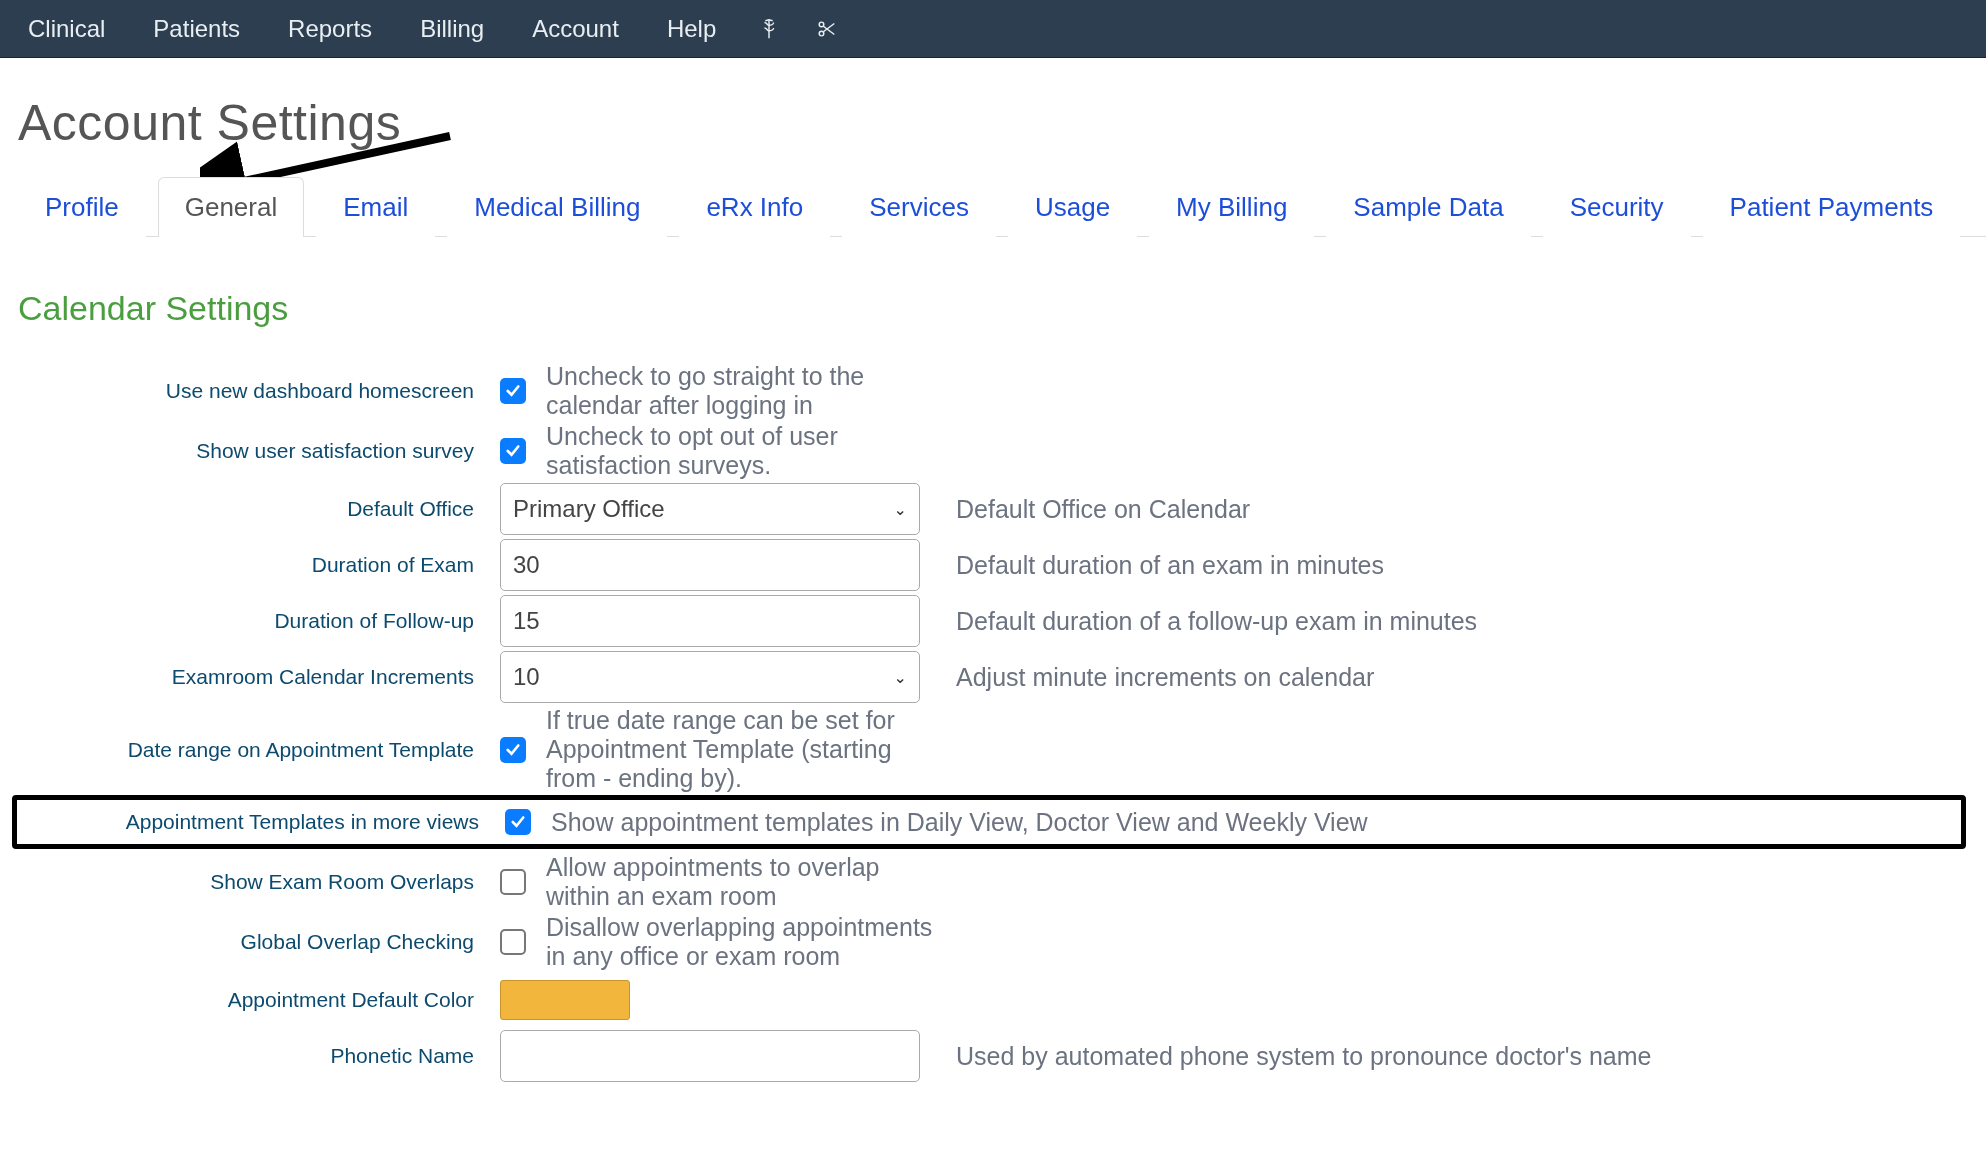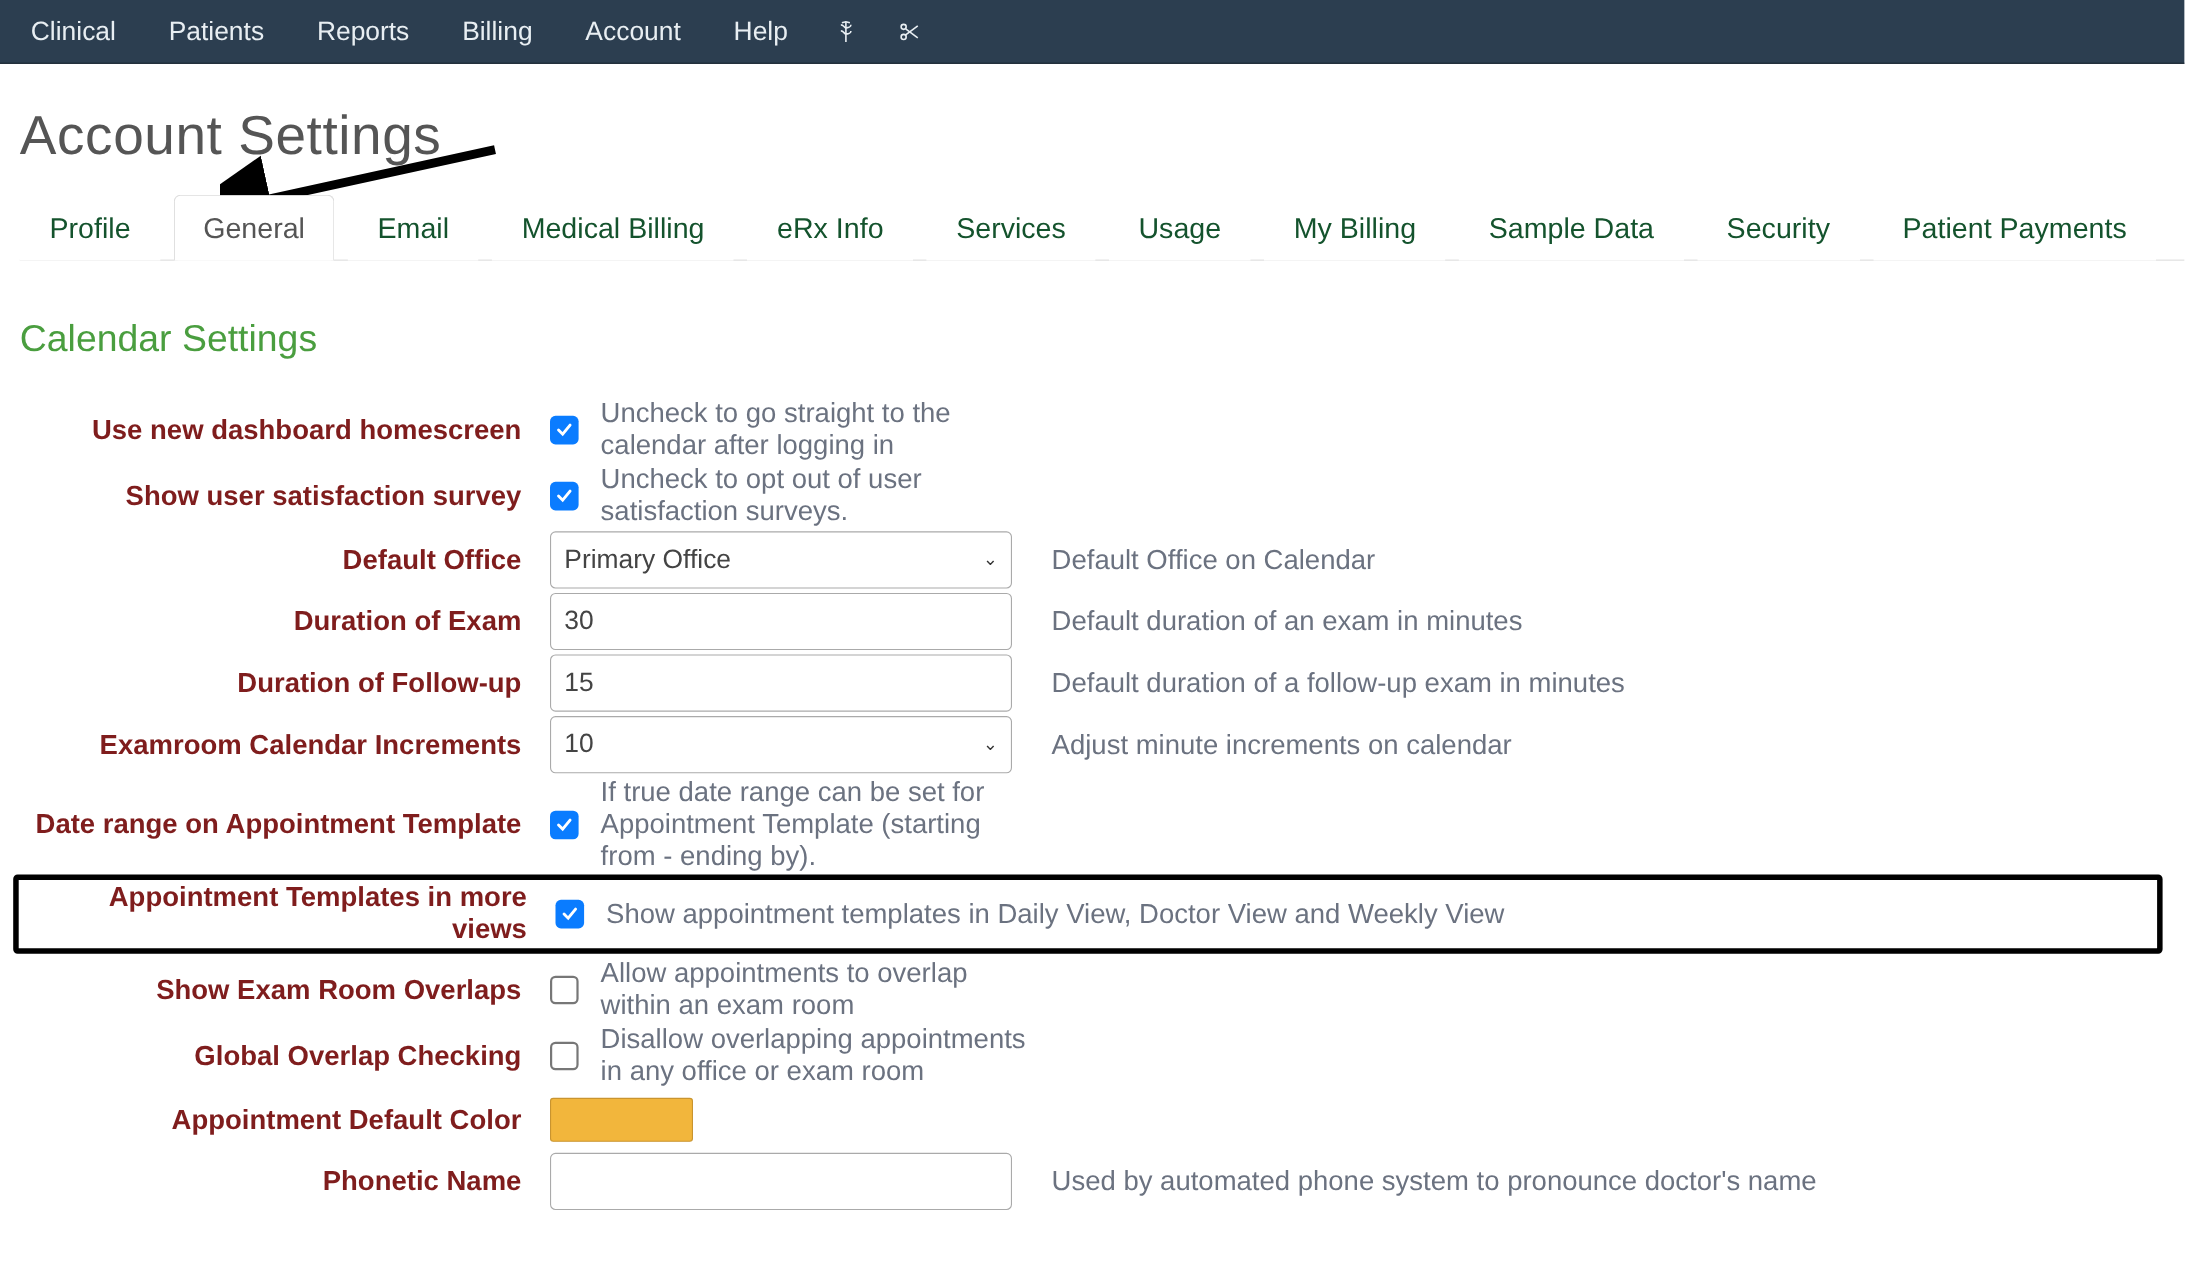--- a/index.html
+++ b/index.html
@@ -43,21 +43,21 @@
   }
   .tabs-row {
     display: flex;
     border-bottom: 1px solid #ddd;
     margin-left: 18px;
     position: relative;
   }
   .tab {
     padding: 14px 26px;
     font-size: 26px;
-    color: #14532d;
+    color: #1d4ed8;
     cursor: pointer;
     border: 1px solid transparent;
     border-bottom: none;
     border-radius: 6px 6px 0 0;
     margin-right: 12px;
     position: relative;
     bottom: -1px;
     background: #fff;
   }
   .tab.active {
@@ -84,25 +84,24 @@
     border: 5px solid #000;
     border-radius: 4px;
     padding: 2px 0;
     margin-left: -8px;
     padding-left: 8px;
     margin-bottom: 4px;
   }
   .form-label {
     width: 480px;
     text-align: right;
-    font-size: 25px;
-    color: #7f1d1d;
+    font-size: 21px;
+    color: #0c4a6e;
     padding-right: 26px;
     flex-shrink: 0;
-    font-weight: bold;
   }
   .form-control-cell {
     width: 436px;
     flex-shrink: 0;
     display: flex;
     align-items: center;
   }
   .form-help {
     font-size: 25px;
     color: #6b7280;

